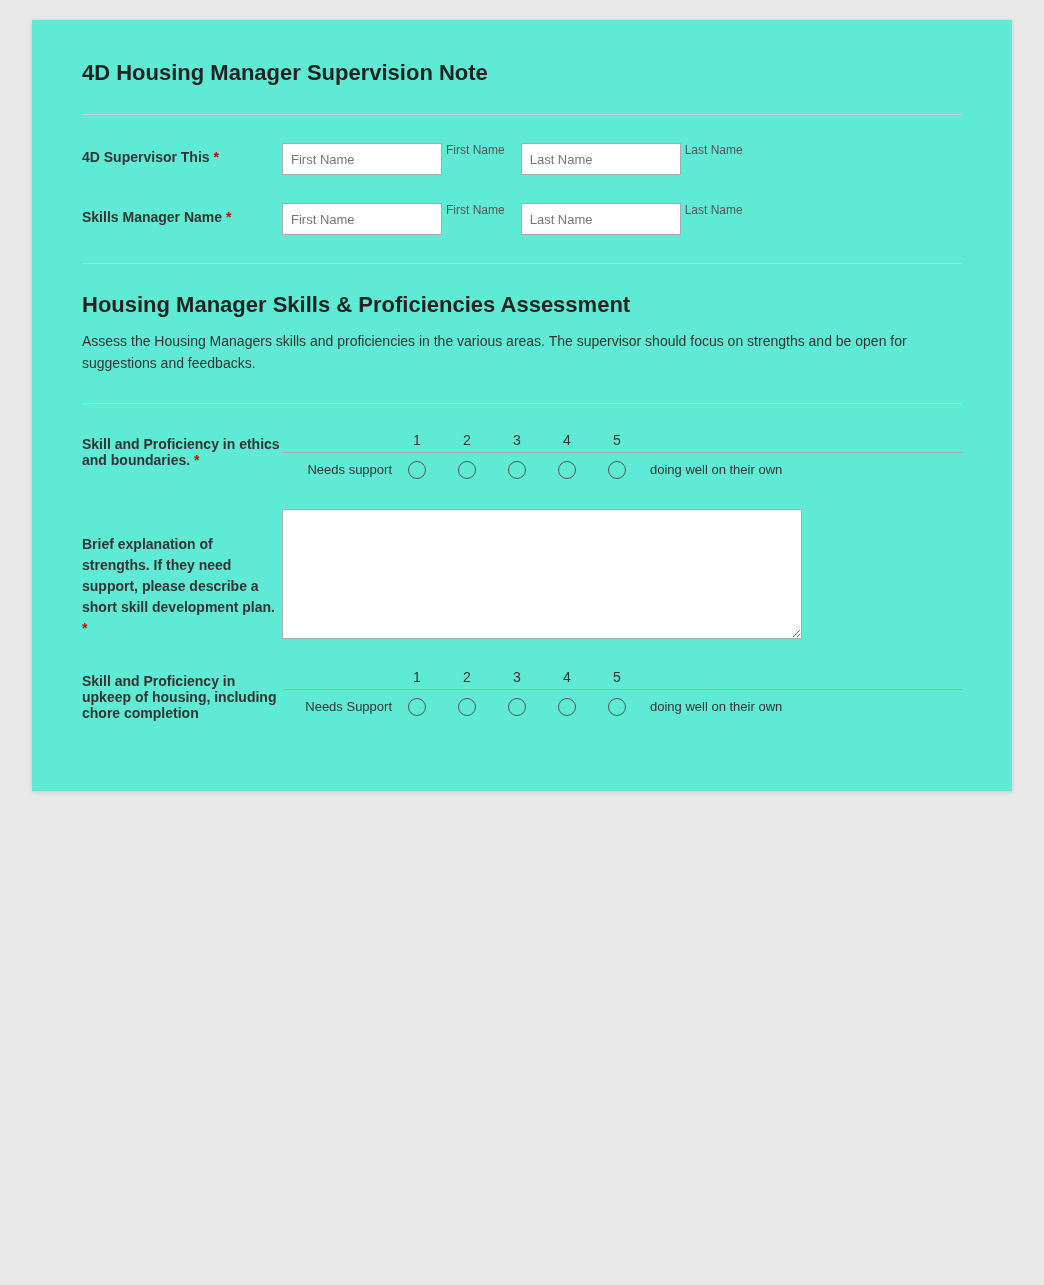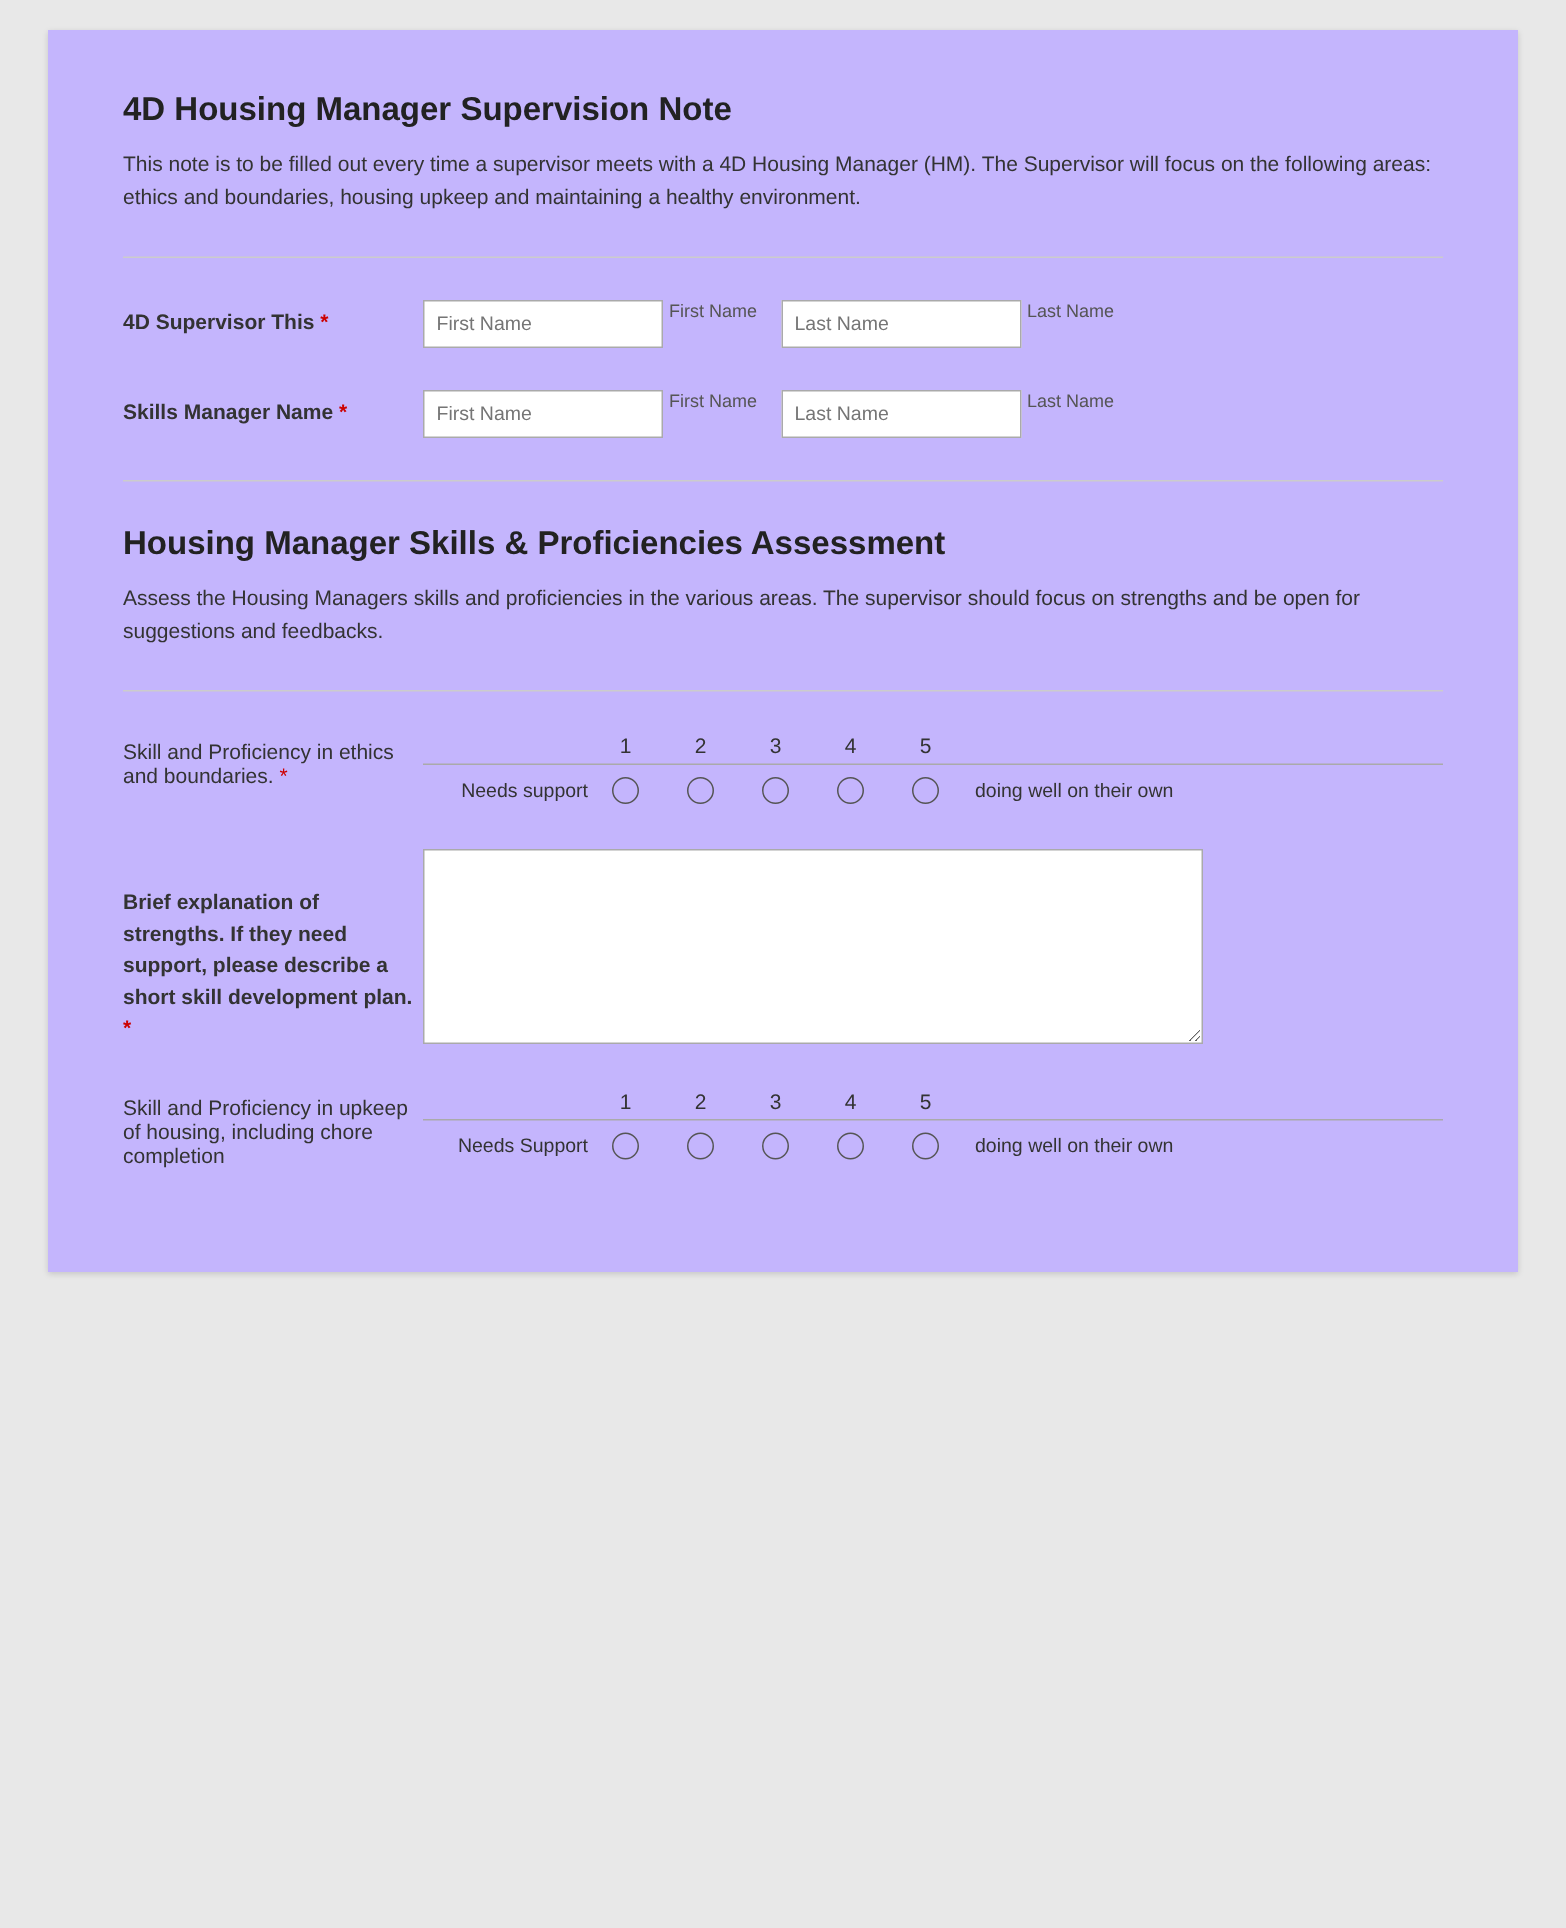--- a/index.html
+++ b/index.html
@@ -12,21 +12,21 @@
       background: #e8e8e8;
       font-family: Arial, sans-serif;
       font-size: 14px;
       color: #333;
       display: flex;
       justify-content: center;
       padding: 20px;
     }
 
     .page-container {
-      background: #c4b5fd;
+      background: #5eead4;
       width: 980px;
       padding: 40px 50px;
       box-shadow: 0 1px 4px rgba(0,0,0,0.15);
     }
 
     .section-title {
       font-size: 22px;
       font-weight: bold;
       margin-bottom: 12px;
       color: #222;
@@ -95,21 +95,21 @@
 
     
     .rating-field-row {
       display: flex;
       align-items: flex-start;
       margin-bottom: 30px;
     }
 
     .rating-label {
       width: 200px;
-      font-weight: normal;
+      font-weight: bold;
       font-size: 14px;
       flex-shrink: 0;
       padding-top: 4px;
     }
 
     .rating-label .required {
       color: #cc0000;
     }
 
     .rating-content {
@@ -213,21 +213,20 @@
       justify-content: center;
       align-items: center;
     }
   </style>
 </head>
 <body>
 
 <div class="page-container">
 
   <h1 class="section-title">4D Housing Manager Supervision Note</h1>
-  <p class="description-text">This note is to be filled out every time a supervisor meets with a 4D Housing Manager (HM). The Supervisor will focus on the following areas: ethics and boundaries, housing upkeep and maintaining a healthy environment.</p>
 
   <hr class="divider">
 
   <div class="field-row">
     <div class="field-label">
       <span>4D Supervisor This</span>
       <span class="required"> *</span>
     </div>
     <div class="field-inputs">
       <div class="name-inputs">

